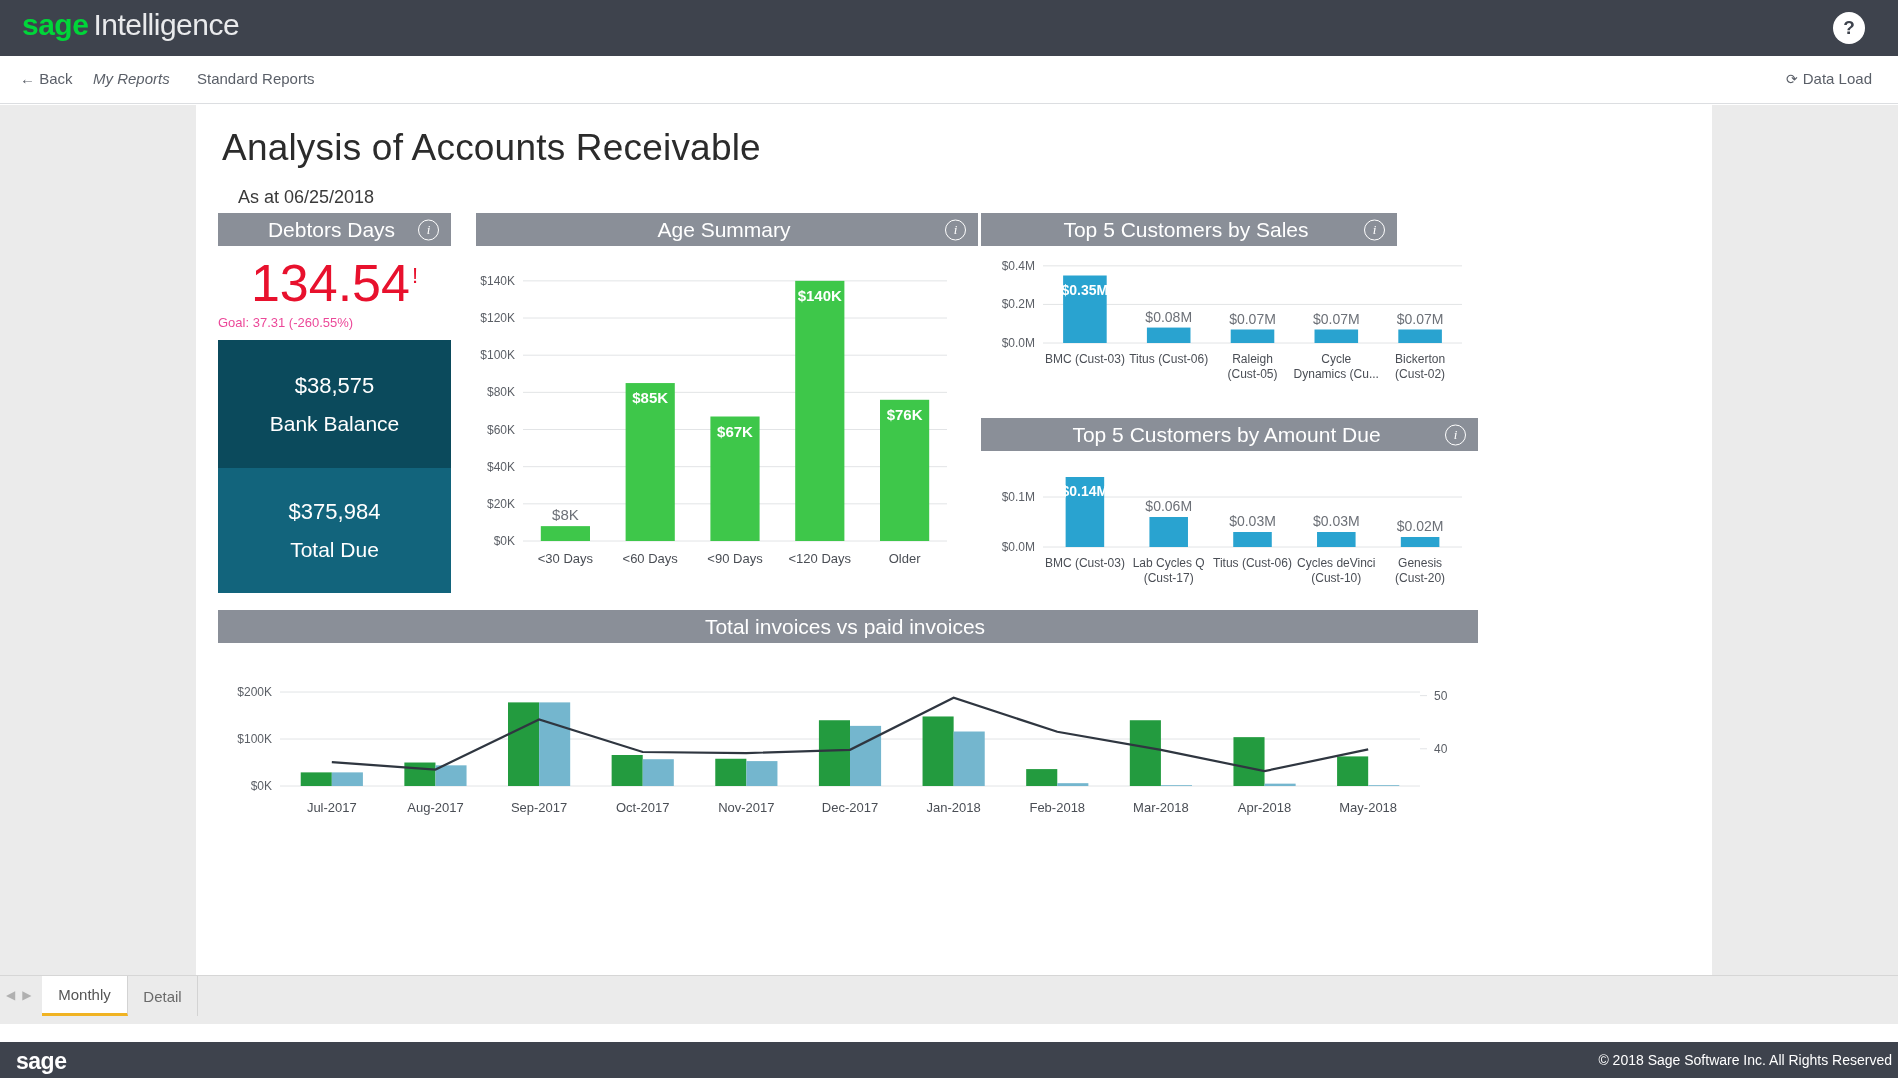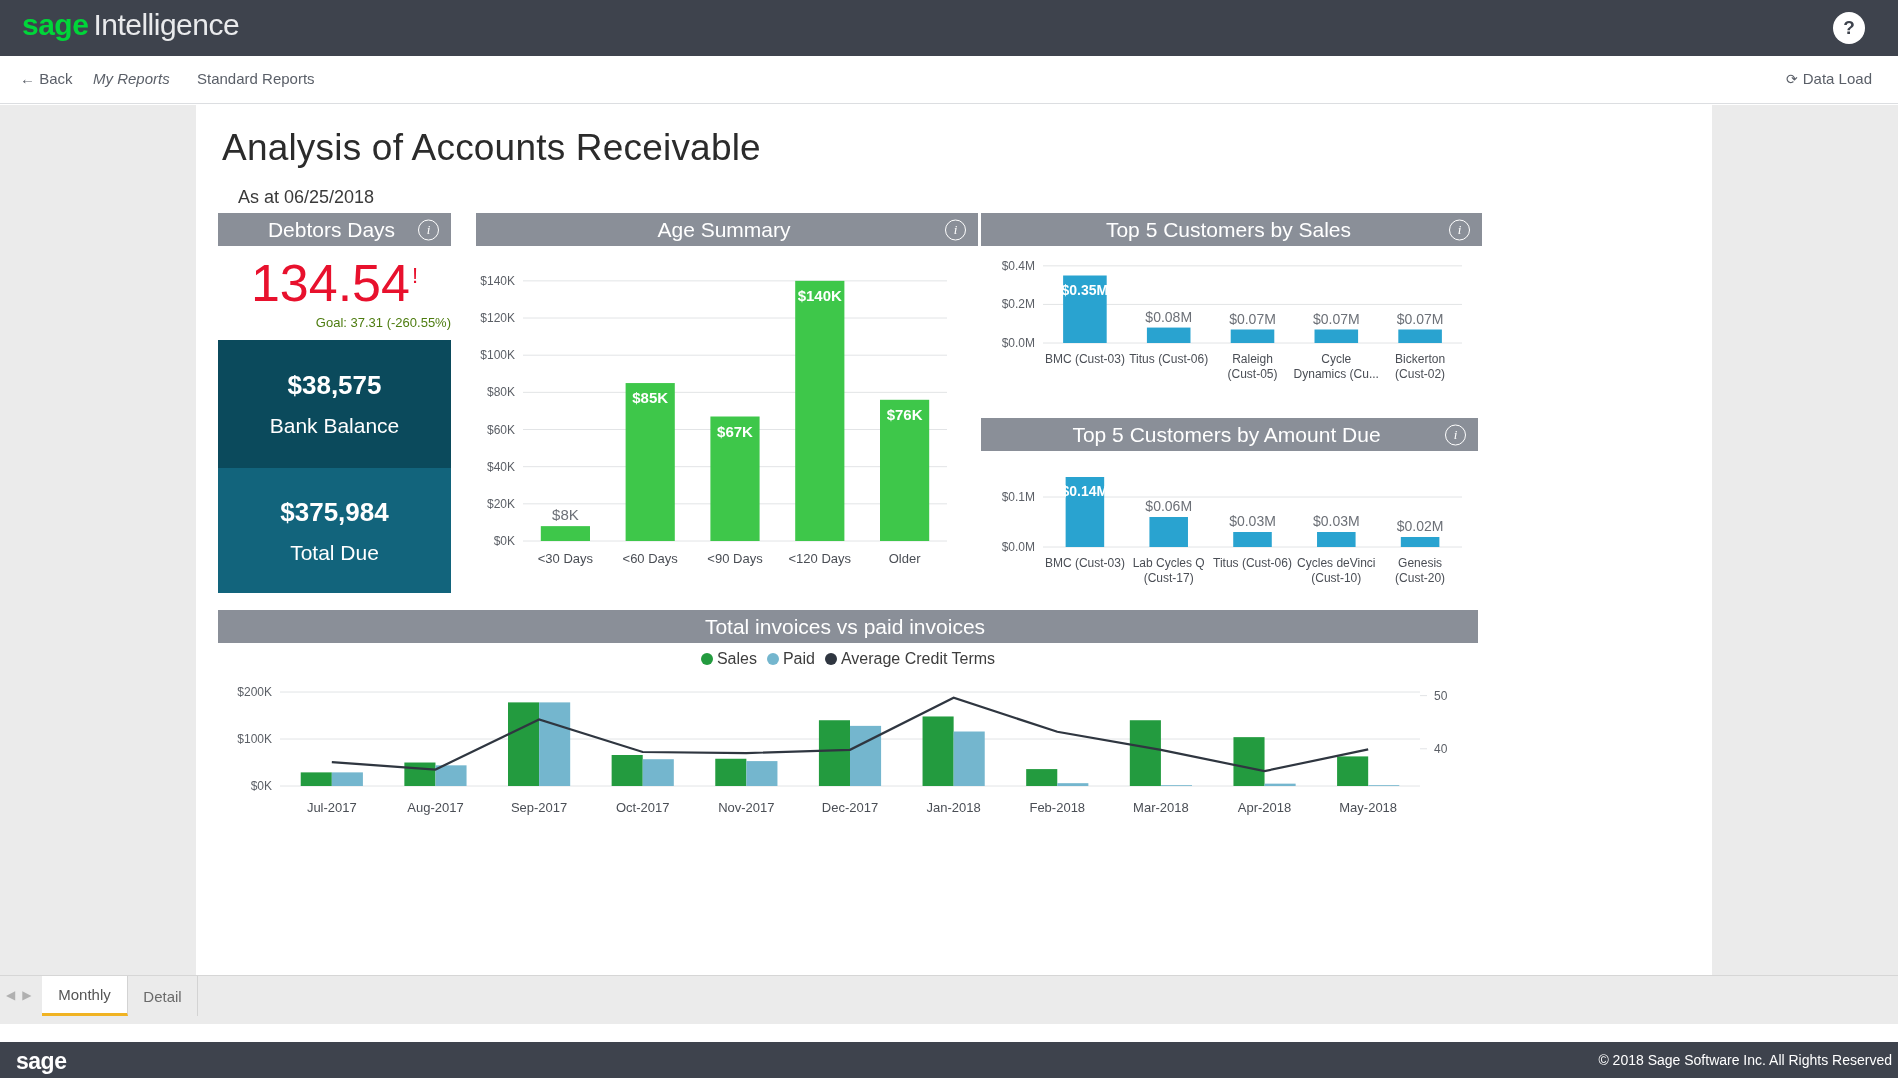--- a/index.html
+++ b/index.html
@@ -88,40 +88,40 @@
 
   
   .kpi-head { left: 22px; top: 108px; width: 233px; height: 33px; }
   .kpi-value {
     position: absolute; left: 22px; top: 148px; width: 233px;
     text-align: center; font-size: 52px; color: #e8112d; font-weight: 300;
   }
   .kpi-value .bang { font-size: 22px; vertical-align: super; margin-left: 2px; }
   .kpi-goal {
     position: absolute; left: 22px; top: 210px; width: 233px;
-    text-align: right; font-size: 13px; color: #4d7c0f;
+    text-align: left; font-size: 13px; color: #ec4899;
   }
   .tile {
     position: absolute; left: 22px; width: 233px;
     display: flex; flex-direction: column; align-items: center; justify-content: center;
     color: #ffffff;
   }
   .tile-bank { top: 235px; height: 128px; background: #0b4a5c; }
   .tile-due  { top: 363px; height: 125px; background: #12647c; }
-  .tile-num { font-size: 26px; font-weight: 700; }
+  .tile-num { font-size: 22px; font-weight: 400; }
   .tile-lbl { font-size: 21px; font-weight: 400; margin-top: 13px; }
 
   
   .age-head { left: 280px; top: 108px; width: 502px; height: 33px; }
   .chart-age {
     position: absolute; left: 265px; top: 143px; width: 502px; height: 345px;
   }
 
   
-  .s1-head { left: 785px; top: 108px; width: 501px; height: 33px; align-items: center; }
+  .s1-head { left: 785px; top: 108px; width: 416px; height: 33px; align-items: center; }
   .chart-s1 { position: absolute; left: 785px; top: 143px; width: 497px; height: 153px; }
 
   
   .s2-head { left: 785px; top: 313px; width: 497px; height: 33px; }
   .chart-s2 { position: absolute; left: 785px; top: 348px; width: 497px; height: 150px; }
 
   
   .combo-head { left: 22px; top: 505px; width: 1260px; height: 33px; }
   .legend {
     position: absolute; left: 22px; top: 545px; width: 1260px;
@@ -318,34 +318,20 @@
             <text x="355.29999999999995" y="129" text-anchor="middle" font-size="12" class="cat-lbl">(Cust-10)</text>
             <rect x="419.82599999999996" y="84" width="38.548" height="10" fill="#29a3d0"></rect>
             <text x="439.09999999999997" y="78" text-anchor="middle" font-size="14" class="bar-lbl">$0.02M</text>
             <text x="439.09999999999997" y="114" text-anchor="middle" font-size="12" class="cat-lbl">Genesis</text>
             <text x="439.09999999999997" y="129" text-anchor="middle" font-size="12" class="cat-lbl">(Cust-20)</text>
           </svg>
       </div>
 
       <div class="panel-head combo-head">
         <span class="ttl">Total invoices vs paid invoices</span>
-      </div>
-      <div class="legend">
-        <span class="item">
-          <span class="dot" style="background:#239b3f"></span>
-          <span>Sales</span>
-        </span>
-        <span class="item">
-          <span class="dot" style="background:#74b6ce"></span>
-          <span>Paid</span>
-        </span>
-        <span class="item">
-          <span class="dot" style="background:#2f3640"></span>
-          <span>Average Credit Terms</span>
-        </span>
       </div>
       <div class="chart-combo">
         <svg id="svg-combo" width="1260" height="155" viewBox="0 0 1260 155">
             <line x1="62" y1="113" x2="1202" y2="113" class="grid"></line>
             <text x="54" y="117" text-anchor="end" font-size="12" class="axis-lbl">$0K</text>
             <line x1="62" y1="66.02325581395348" x2="1202" y2="66.02325581395348" class="grid"></line>
             <text x="54" y="70.02325581395348" text-anchor="end" font-size="12" class="axis-lbl">$100K</text>
             <line x1="62" y1="19.04651162790698" x2="1202" y2="19.04651162790698" class="grid"></line>
             <text x="54" y="23.04651162790698" text-anchor="end" font-size="12" class="axis-lbl">$200K</text>
             <text x="1216" y="79.78947368421052" text-anchor="start" font-size="12" class="axis-lbl">40</text>

